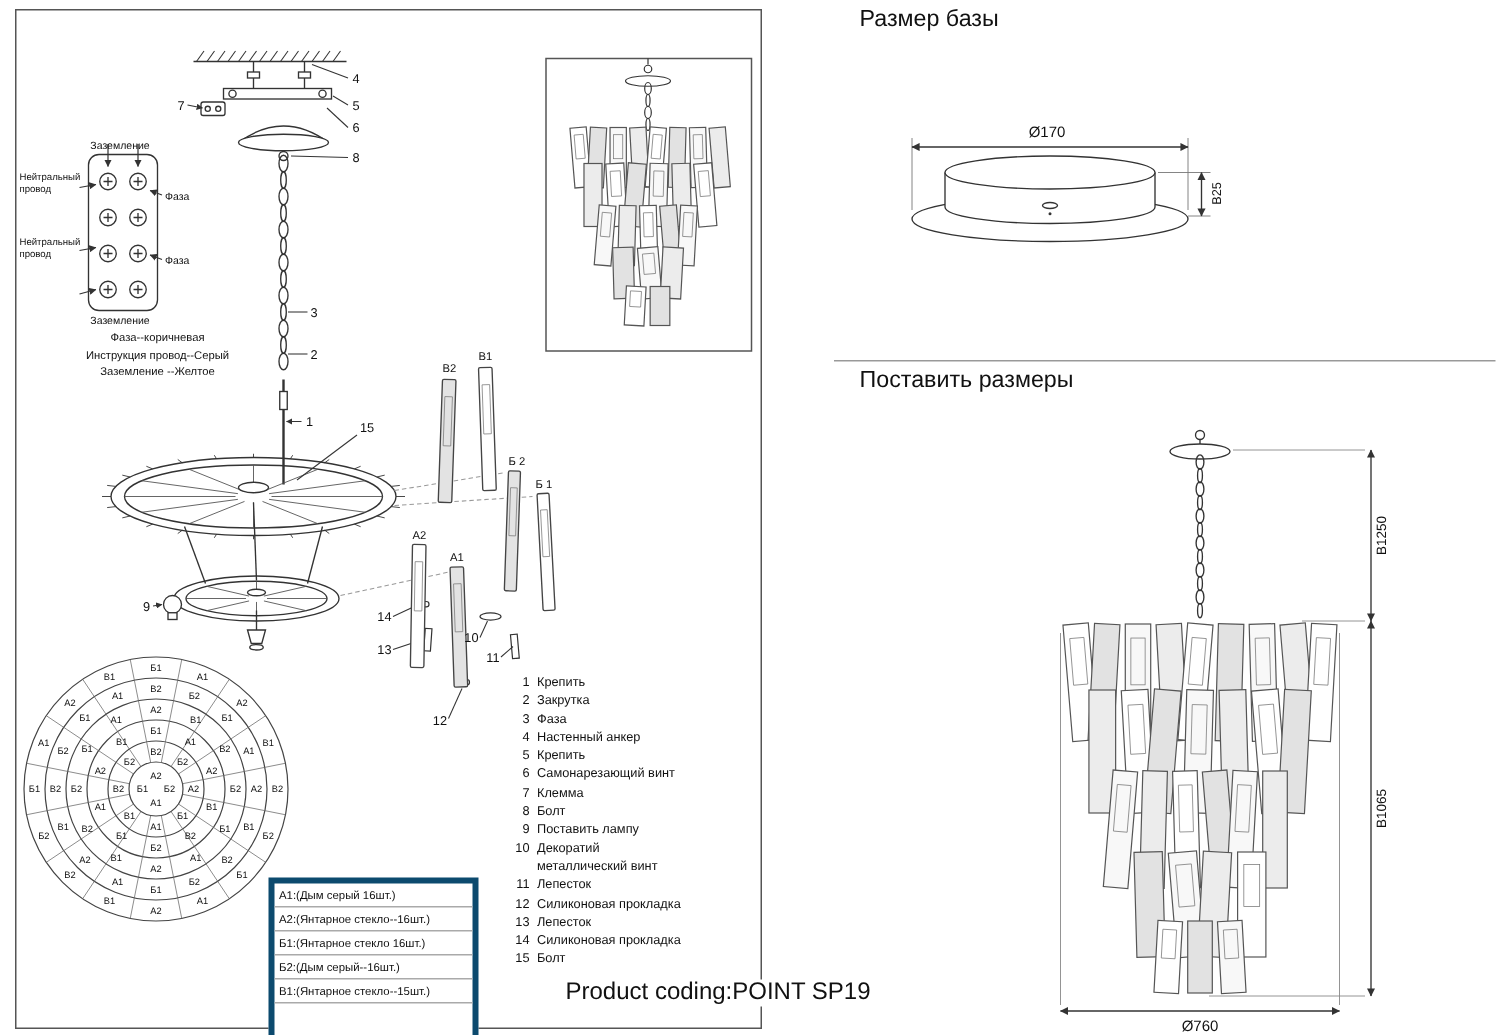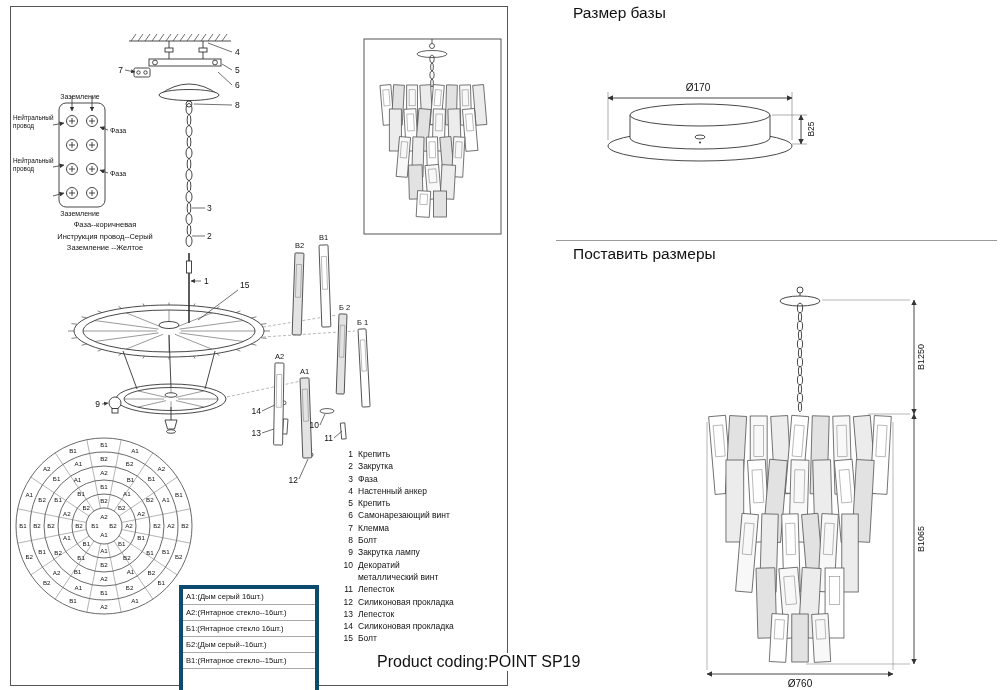--- a/index.html
+++ b/index.html
@@ -458,21 +458,21 @@
         <div class="row">
           <span class="num">7</span>
           <span class="txt">Клемма</span>
         </div>
         <div class="row">
           <span class="num">8</span>
           <span class="txt">Болт</span>
         </div>
         <div class="row">
           <span class="num">9</span>
-          <span class="txt">Закрутка лампу</span>
+          <span class="txt">Поставить лампу</span>
         </div>
         <div class="row">
           <span class="num">10</span>
           <span class="txt">Декоратий</span>
         </div>
         <div class="row">
           <span class="num"></span>
           <span class="txt">металлический винт</span>
         </div>
         <div class="row">

